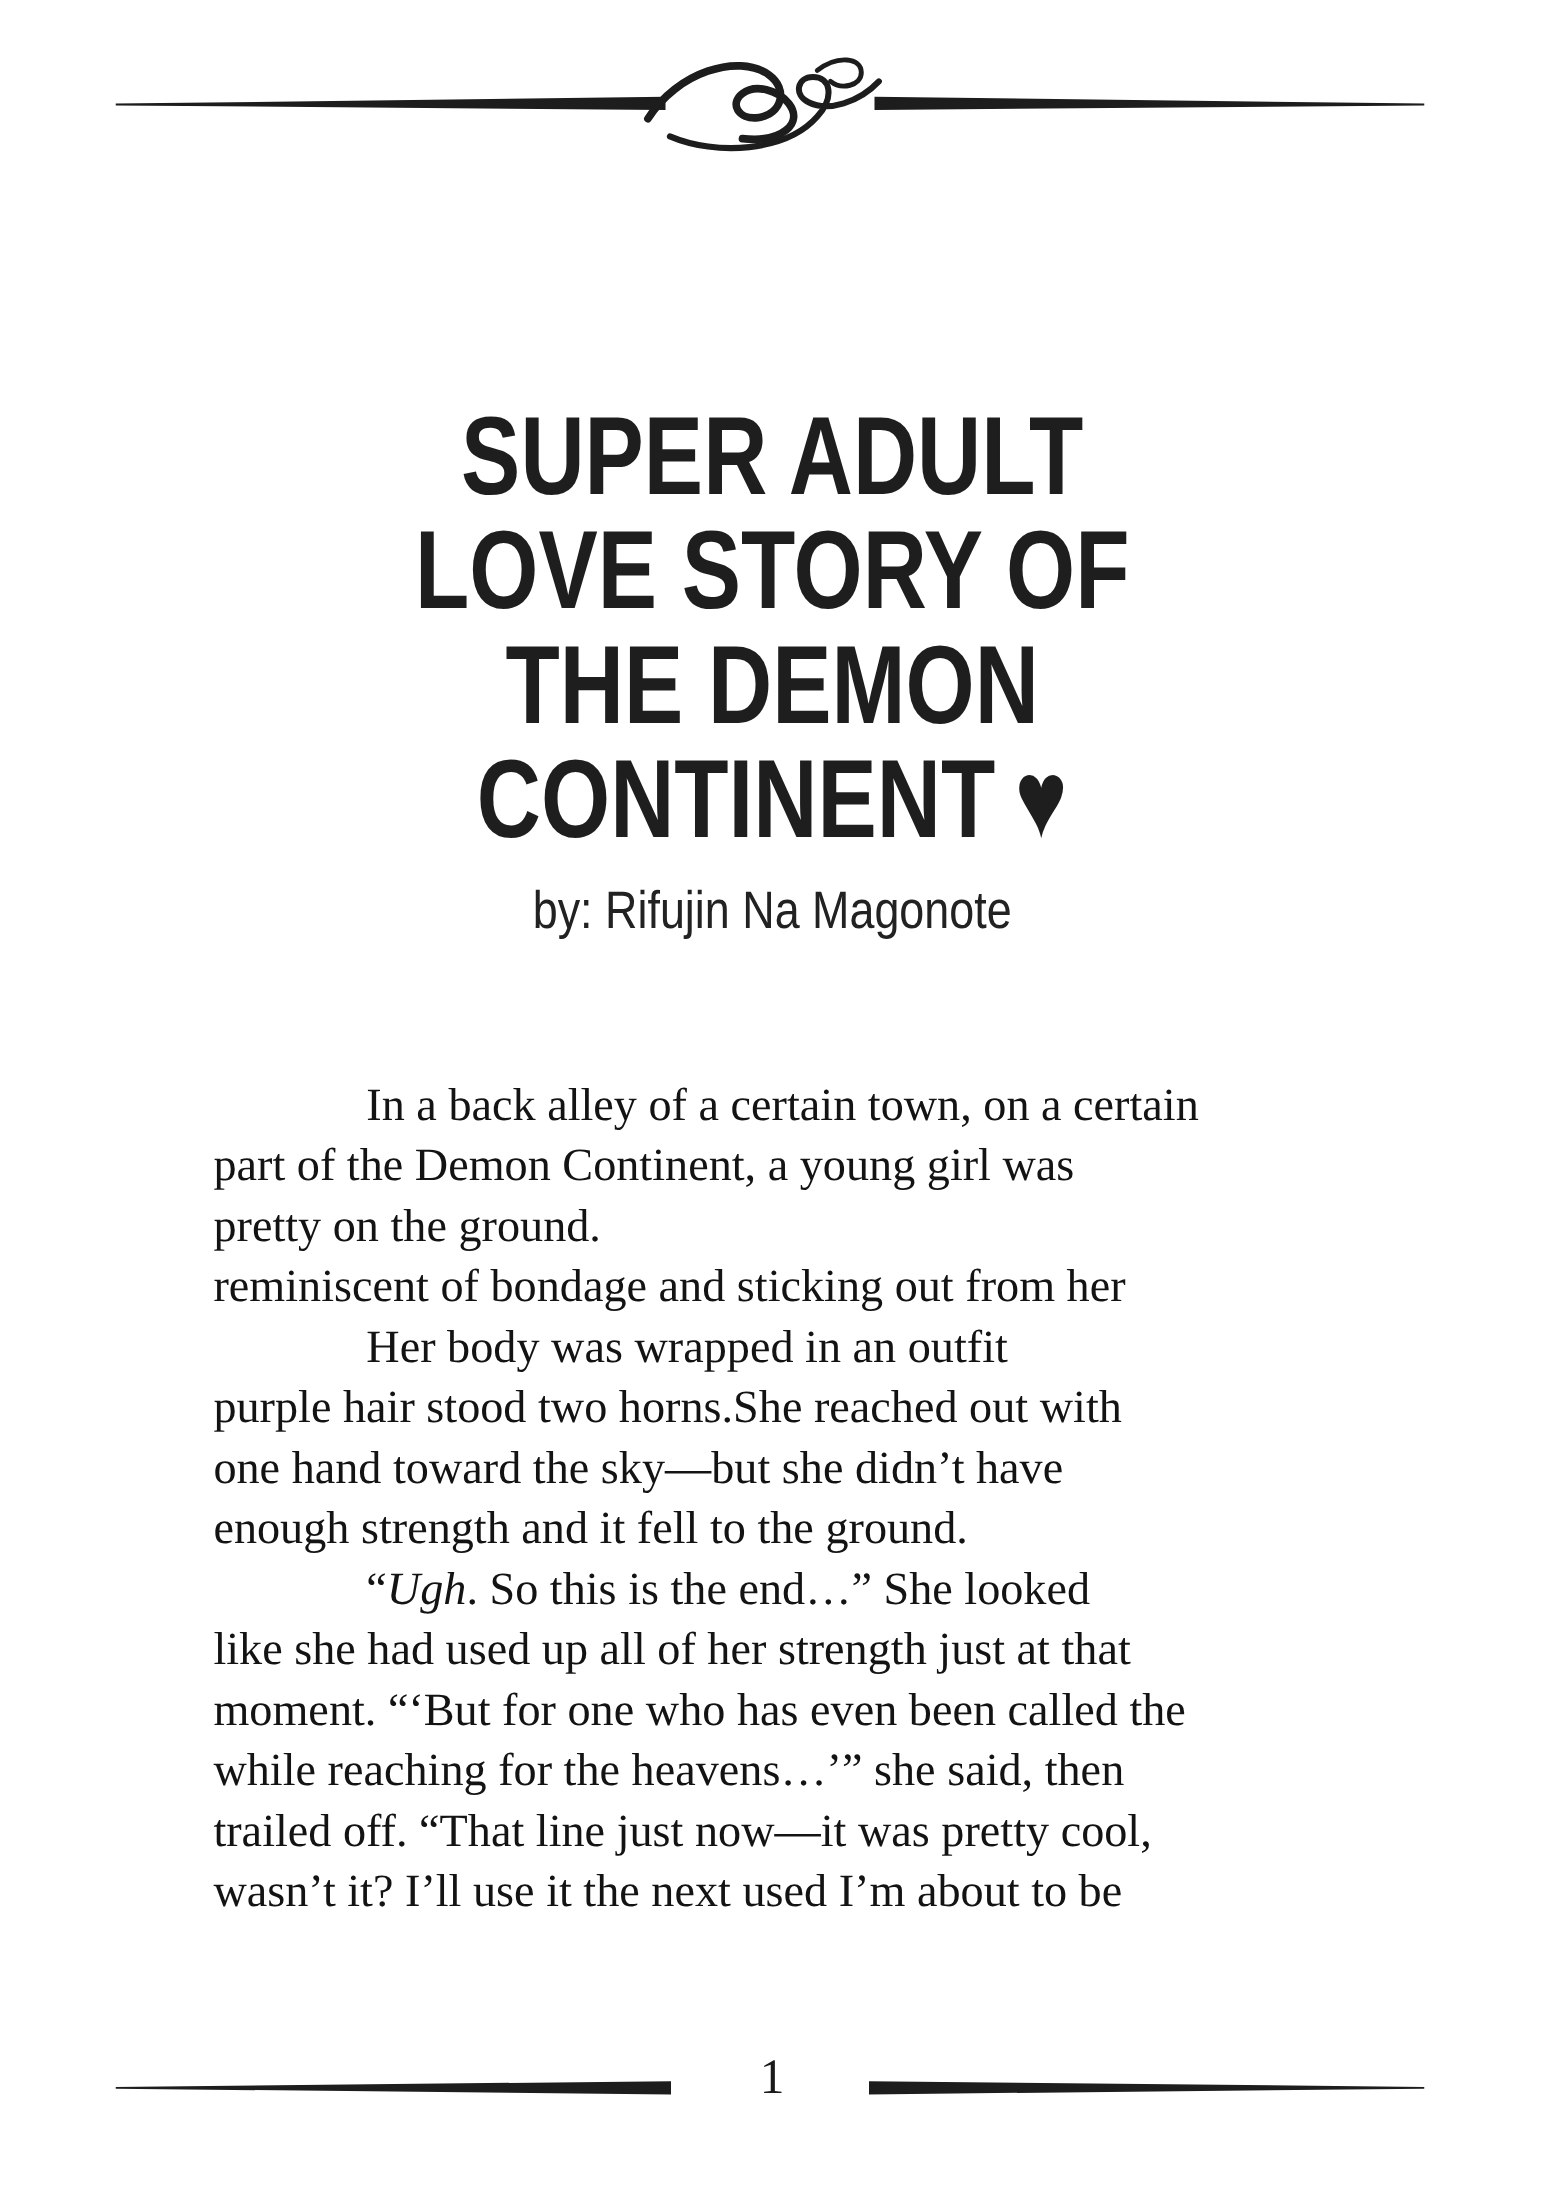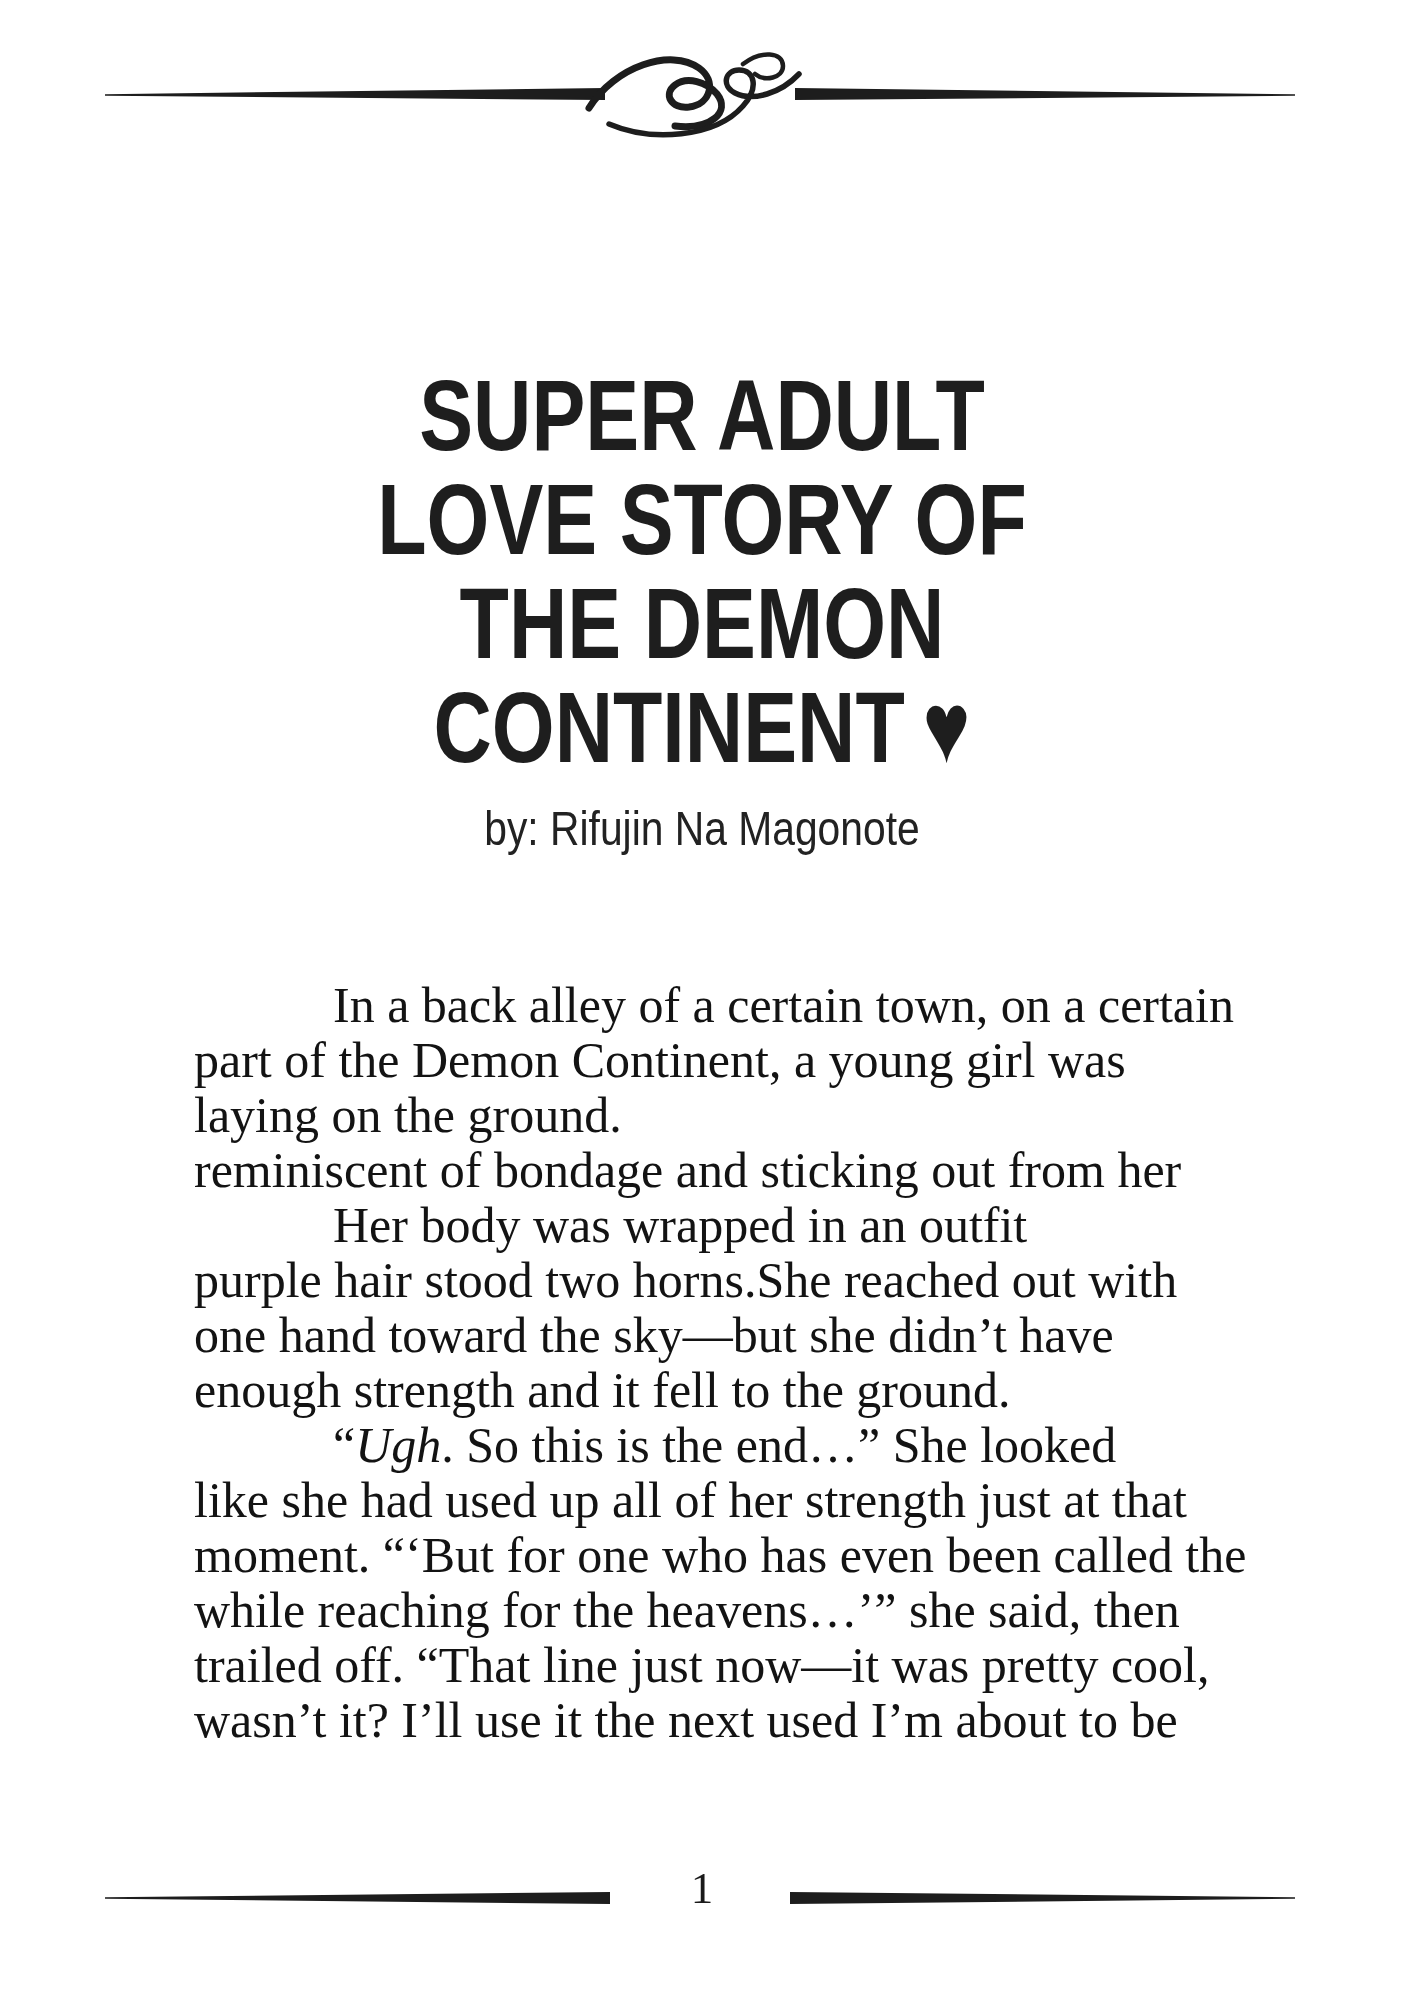--- a/index.html
+++ b/index.html
@@ -35,21 +35,21 @@
     font-size:48px;line-height:52px;font-weight:400;
     color:#222222;
     transform:scaleX(0.85);transform-origin:50% 50%;
     white-space:nowrap;
   }
 
   
   .body-text{
     position:absolute;left:194px;top:978px;width:1060px;
     font-family:"Liberation Serif", serif;
-    font-size:50px;line-height:55px;color:#131313;
+    font-size:42px;line-height:55px;color:#131313;
   }
   .line{white-space:nowrap;}
   .indent{padding-left:139px;}
   .it{font-style:italic;}
 
   
   .page-number{
     position:absolute;left:0;top:1860px;width:1404px;
     text-align:center;
     font-family:"Liberation Serif", serif;
@@ -78,21 +78,21 @@
     <div class="title-line">
       <span>CONTINENT</span><span class="heart">♥</span>
     </div>
     <div class="byline">by: Rifujin Na Magonote</div>
   </div>
 
   <div class="body-text">
     <div class="para">
       <div class="line indent">In a back alley of a certain town, on a certain</div>
       <div class="line">part of the Demon Continent, a young girl was</div>
-      <div class="line">laying on the ground.</div>
+      <div class="line">pretty on the ground.</div>
     </div>
     <div class="para">
       <div class="line">reminiscent of bondage and sticking out from her</div>
       <div class="line indent">Her body was wrapped in an outfit</div>
       <div class="line">purple hair stood two horns.She reached out with</div>
       <div class="line">one hand toward the sky—but she didn’t have</div>
       <div class="line">enough strength and it fell to the ground.</div>
     </div>
     <div class="para">
       <div class="line indent">

